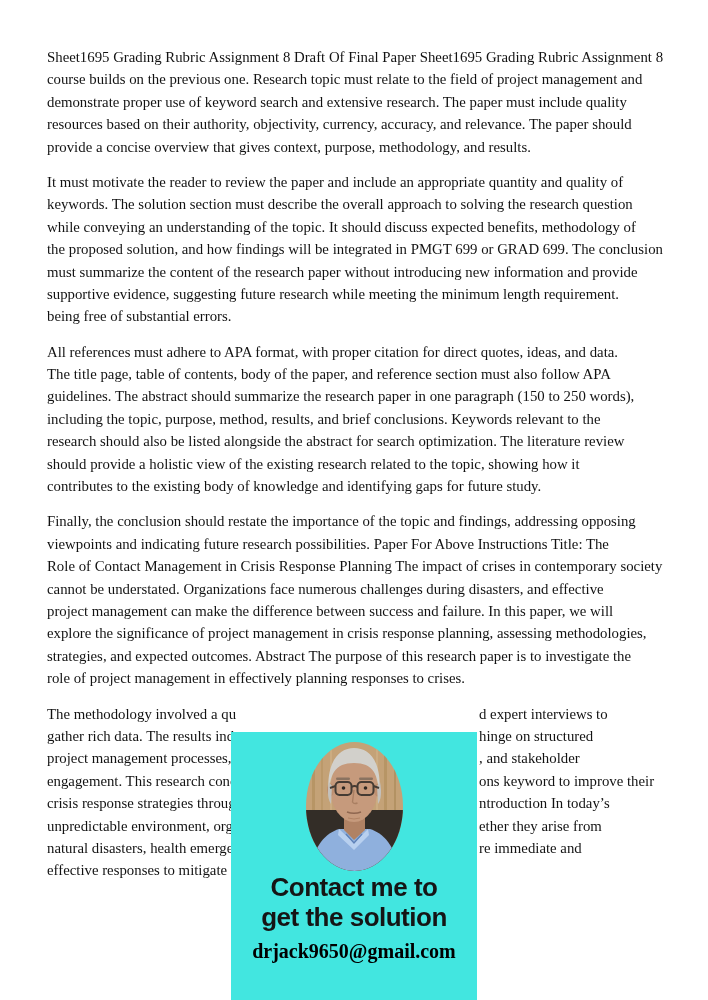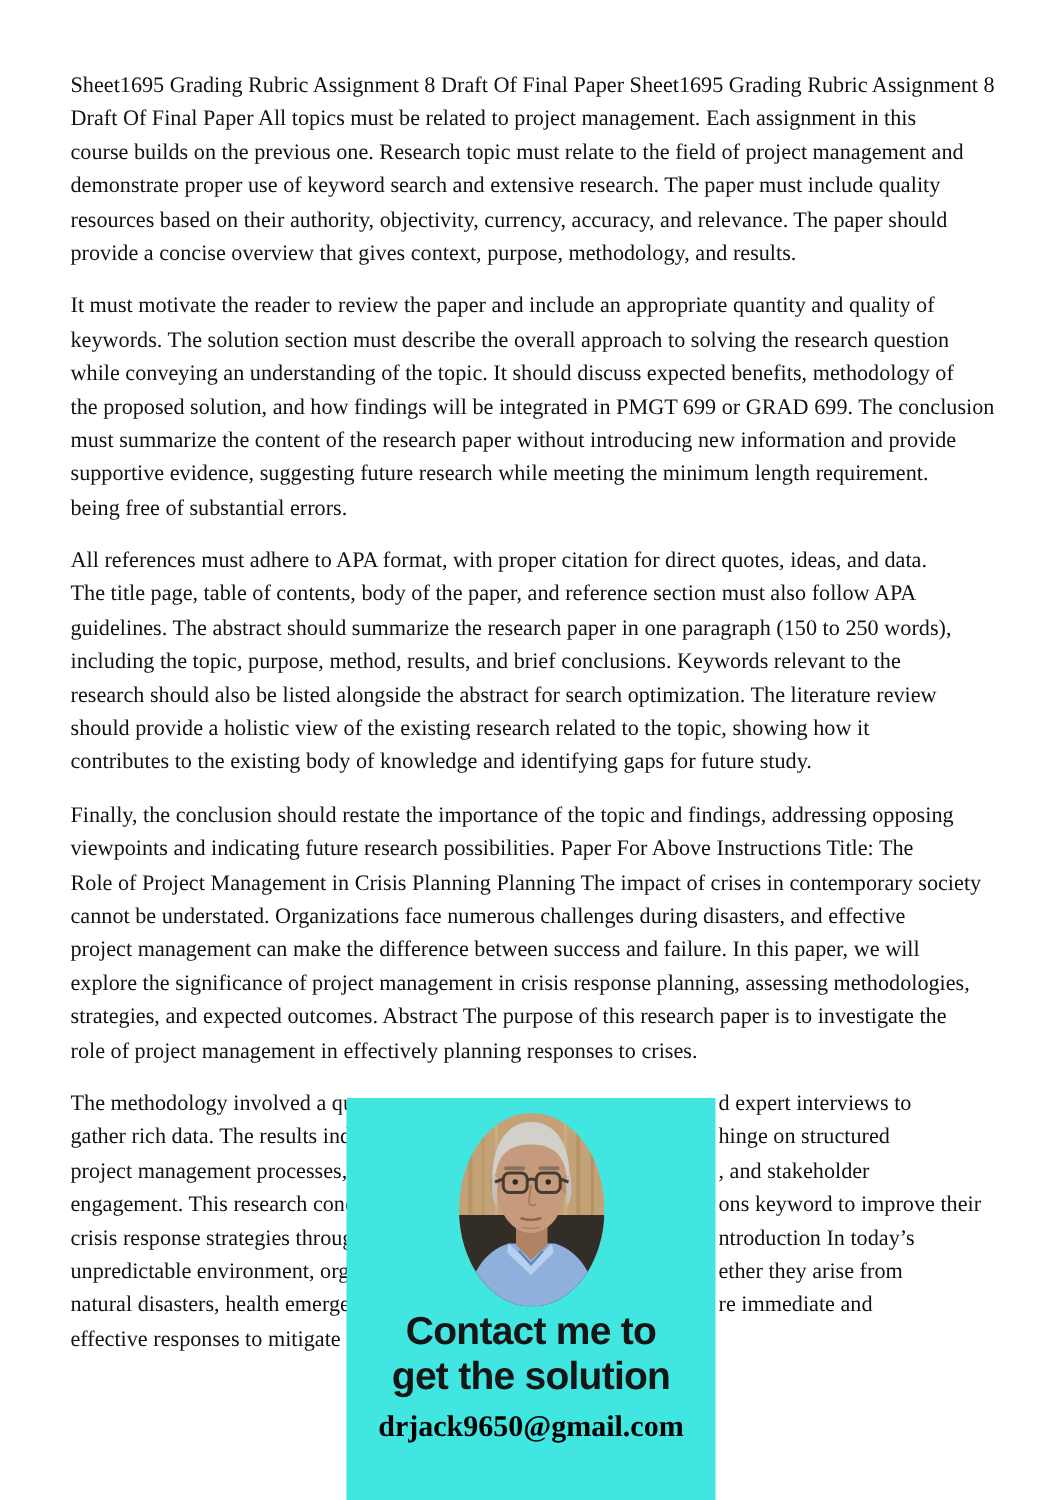--- a/index.html
+++ b/index.html
@@ -57,21 +57,20 @@
 </style>
 </head>
 <body>
 
 <div class="page" style="background: rgb(255, 255, 255); color: rgb(18, 18, 18);">
 
   <div class="content">
 
     <div class="para">
       <div class="line">Sheet1695 Grading Rubric Assignment 8 Draft Of Final Paper Sheet1695 Grading Rubric Assignment 8</div>
-      <div class="line">Draft Of Final Paper All topics must be related to project management. Each assignment in this</div>
       <div class="line">course builds on the previous one. Research topic must relate to the field of project management and</div>
       <div class="line">demonstrate proper use of keyword search and extensive research. The paper must include quality</div>
       <div class="line">resources based on their authority, objectivity, currency, accuracy, and relevance. The paper should</div>
       <div class="line">provide a concise overview that gives context, purpose, methodology, and results.</div>
     </div>
 
     <div class="para">
       <div class="line">It must motivate the reader to review the paper and include an appropriate quantity and quality of</div>
       <div class="line">keywords. The solution section must describe the overall approach to solving the research question</div>
       <div class="line">while conveying an understanding of the topic. It should discuss expected benefits, methodology of</div>
@@ -87,21 +86,21 @@
       <div class="line">guidelines. The abstract should summarize the research paper in one paragraph (150 to 250 words),</div>
       <div class="line">including the topic, purpose, method, results, and brief conclusions. Keywords relevant to the</div>
       <div class="line">research should also be listed alongside the abstract for search optimization. The literature review</div>
       <div class="line">should provide a holistic view of the existing research related to the topic, showing how it</div>
       <div class="line">contributes to the existing body of knowledge and identifying gaps for future study.</div>
     </div>
 
     <div class="para">
       <div class="line">Finally, the conclusion should restate the importance of the topic and findings, addressing opposing</div>
       <div class="line">viewpoints and indicating future research possibilities. Paper For Above Instructions Title: The</div>
-      <div class="line">Role of Project Management in Crisis Planning Planning The impact of crises in contemporary society</div>
+      <div class="line">Role of Contact Management in Crisis Response Planning The impact of crises in contemporary society</div>
       <div class="line">cannot be understated. Organizations face numerous challenges during disasters, and effective</div>
       <div class="line">project management can make the difference between success and failure. In this paper, we will</div>
       <div class="line">explore the significance of project management in crisis response planning, assessing methodologies,</div>
       <div class="line">strategies, and expected outcomes. Abstract The purpose of this research paper is to investigate the</div>
       <div class="line">role of project management in effectively planning responses to crises.</div>
     </div>
 
     <div class="para">
       <div class="line split-line">
         <span class="frag-left">The methodology involved a qu</span>

